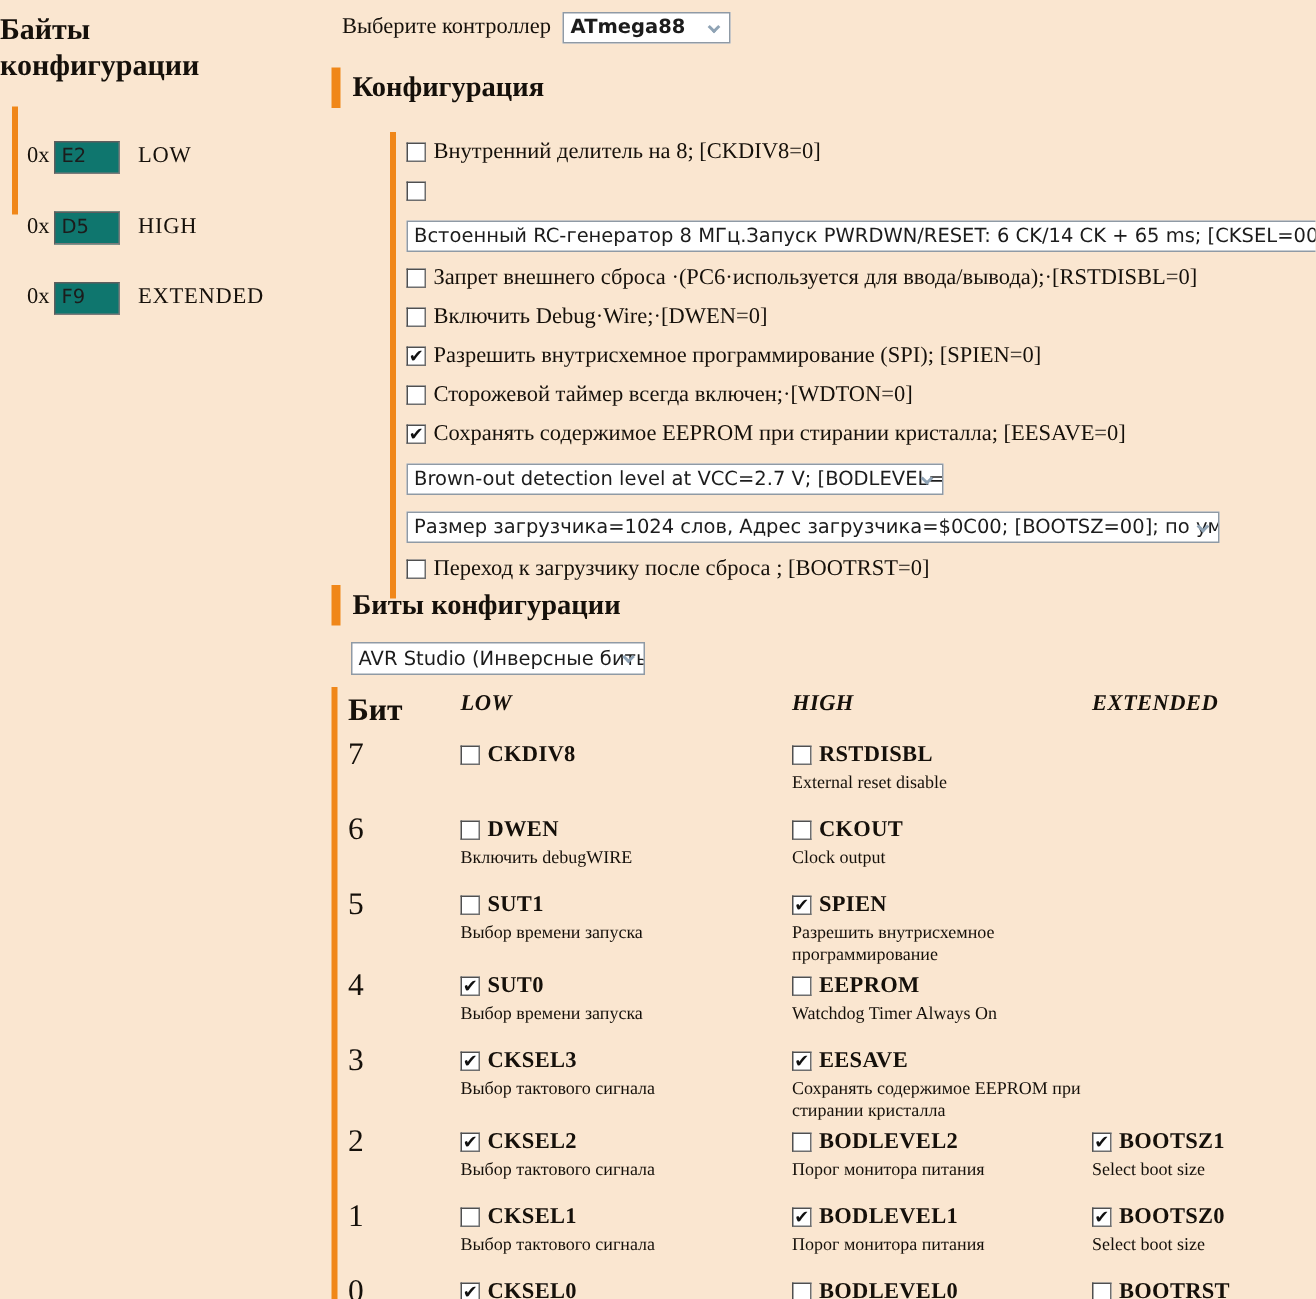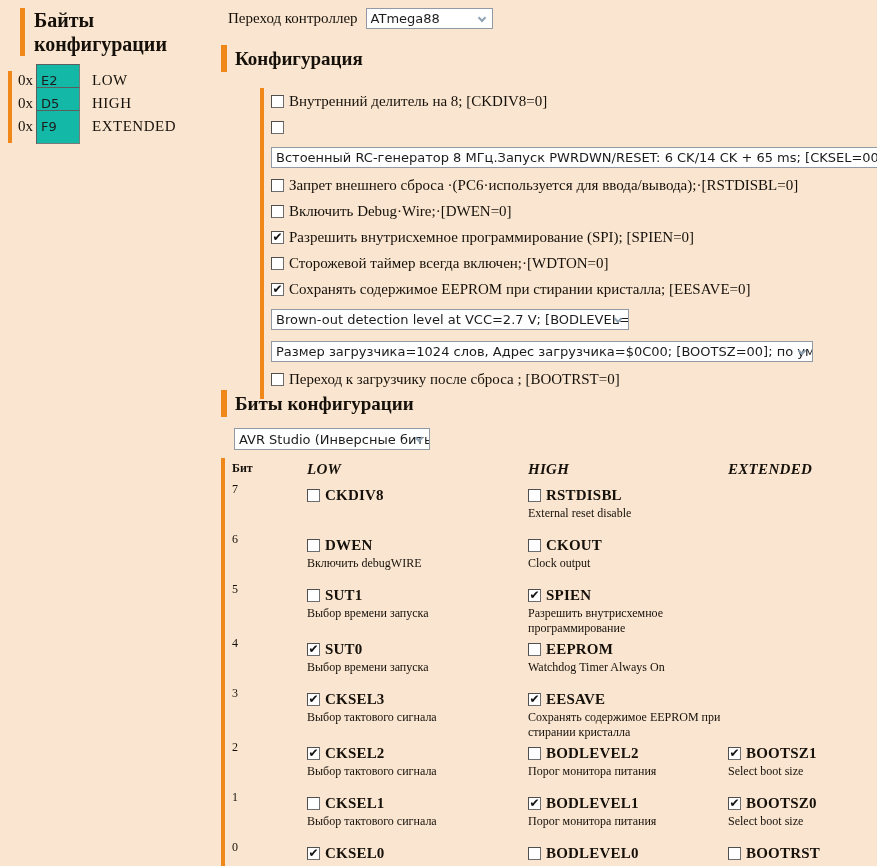--- a/index.html
+++ b/index.html
@@ -34,43 +34,43 @@
     white-space:nowrap; overflow:hidden;
   }
   .sel .chev {
     position:absolute; right:7px; top:6px;
     width:6px; height:6px;
     border-right:2px solid #8fa3b5;
     border-bottom:2px solid #8fa3b5;
     transform:rotate(45deg);
   }
   .hexin {
-    width:44px; height:34px;
-    background:#14b8a6;
+    width:44px; height:22px;
+    background:#0f766e;
     border:1px solid #7a7a7a;
     border-top-color:#5d5d5d; border-left-color:#5d5d5d;
     font-family:"DejaVu Sans", sans-serif;
     font-size:13px; color:#1c1c1c;
     padding:0 4px 0 4px;
   }
   .obar { background:#f08719; }
 
   
-  .side-title { position:absolute; left:20px; top:8px; display:flex; }
+  .side-title { position:absolute; left:0; top:8px; display:flex;flex-direction:column; }
   .side-title .obar { width:5px; margin-right:9px; }
   .side-title h1 { font-size:20px; font-weight:bold; line-height:24px; width:160px; }
   .byte-block { position:absolute; left:8px; top:69px; padding-left:10px; }
   .byte-block .obar { position:absolute; left:0; top:2px; width:4px; height:72px; }
-  .byte-row { display:flex; align-items:center; height:23px; font-size:15px; }
+  .byte-row { display:flex; align-items:center; height:23px; font-size:15px;margin-top:24px; }
   .byte-row .pfx { width:18px; }
   .byte-row .blab { margin-left:12px; letter-spacing:.5px; }
 
   
   .ctrl-row { position:absolute; left:228px; top:8px; display:flex; align-items:center; font-size:15px; }
-  .ctrl-row .sel { width:127px; margin-left:8px; }
+  .ctrl-row .sel { width:112px; margin-left:8px;font-weight:bold; }
 
   
   .sec-head { position:absolute; display:flex;justify-content:center; }
   .sec-head .obar { width:6px; margin-right:8px; }
   .sec-head h2 { font-size:19px; font-weight:bold; line-height:27px; }
   #cfg-head { left:221px; top:45px; }
   #bits-head { left:221px; top:390px; }
 
   
   .cfg-list {
@@ -90,21 +90,21 @@
   .show-row { position:absolute; left:228px; top:428px; display:flex; align-items:center; font-size:15px; }
   .show-row .sel { width:196px; height:22px; margin-left:6px; }
 
   .bits-table {
     position:absolute; left:221px; top:458px; bottom:0; right:0;
     border-left:4px solid #f08719;
     padding:3px 0 0 7px;
   }
   .brow { display:grid; grid-template-columns:75px 221px 200px 1fr; min-height:50px; }
   .brow.hdr { min-height:17px; margin-bottom:4px; }
-  .bit-col { font-size:12px; }
+  .bit-col { font-size:21px; }
   .hdr .bit-col { font-weight:bold; }
   .col-h { font-size:15px; font-weight:bold; font-style:italic; letter-spacing:.3px; }
   .fuse-line { display:flex; align-items:center; margin-top:6px; height:15px; }
   .fuse-line .cb { margin-right:5px; }
   .fuse-name { font-size:15px; font-weight:bold; letter-spacing:.2px; }
   .fuse-desc { font-size:12px; margin-top:3px; max-width:248px; line-height:15px; }
 </style>
 </head>
 <body>
 
@@ -129,21 +129,21 @@
       <span class="blab">HIGH</span>
     </div>
     <div class="byte-row">
       <span class="pfx">0x</span>
       <input class="hexin" value="F9" style="">
       <span class="blab">EXTENDED</span>
     </div>
   </div>
 
   <div class="ctrl-row">
-    <span>Переход контроллер</span>
+    <span>Выберите контроллер</span>
     <div class="sel">
       <span>ATmega88</span>
       <span class="chev"></span>
     </div>
   </div>
 
   <div class="sec-head" id="cfg-head">
     <div class="obar"></div>
     <h2>Конфигурация</h2>
   </div>

